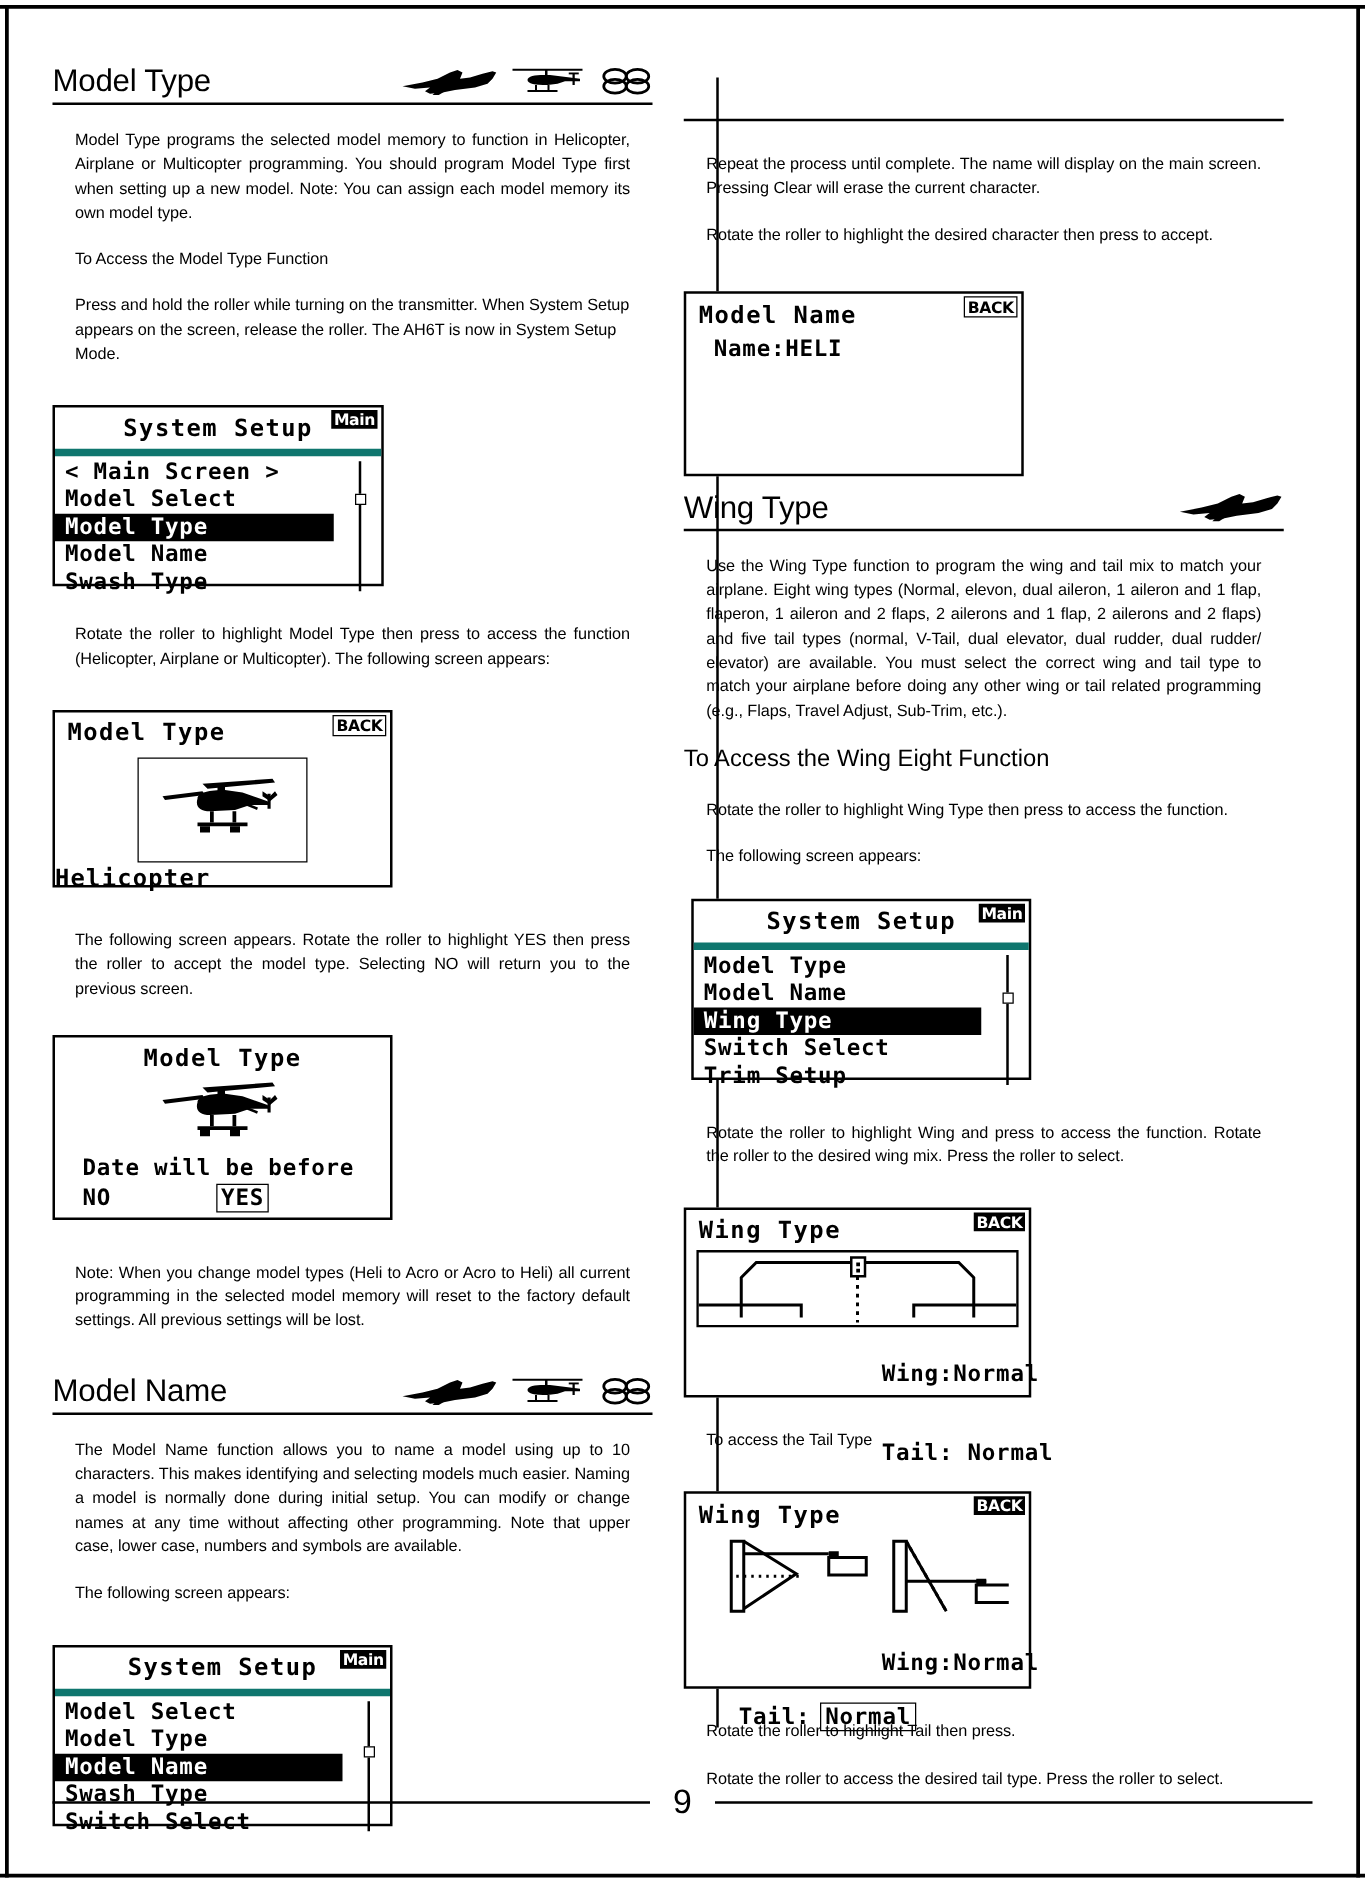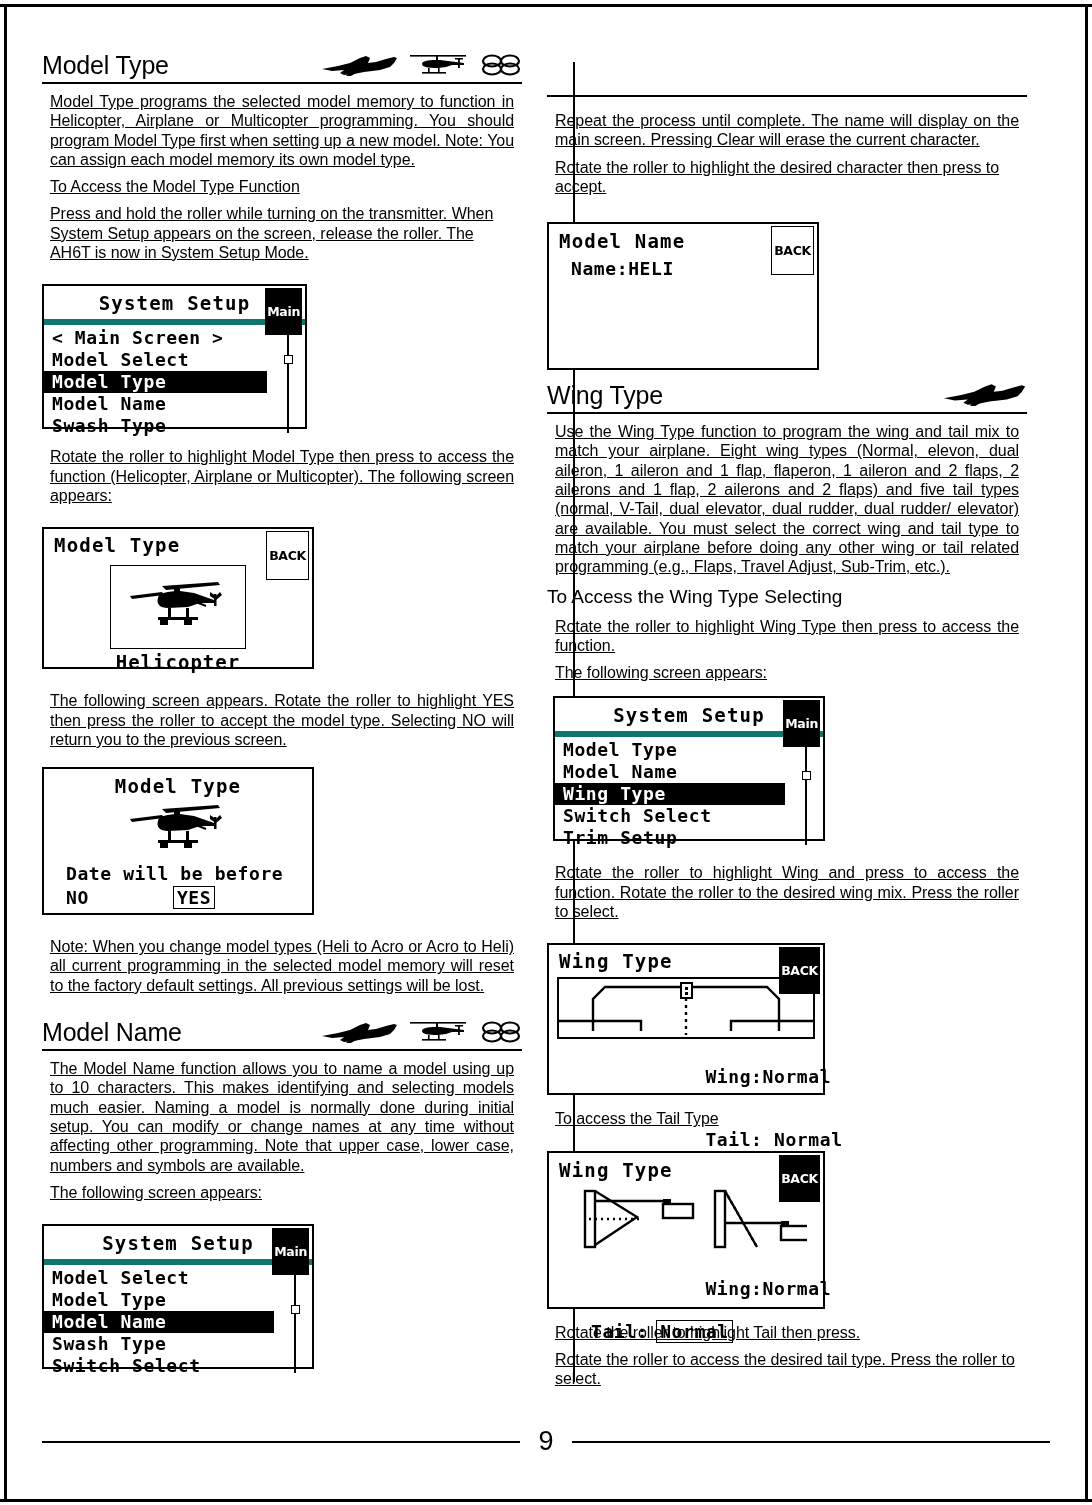--- a/index.html
+++ b/index.html
@@ -90,27 +90,26 @@
   .sec-icons {
     display: flex;
     align-items: flex-end;
     gap: 10px;
     padding-bottom: 3px;
   }
   .sec-icons svg { display:block; }
 
   
   p.body {
-    margin: 8px;
-    font-size: 16px;
+    margin: 18px;
+    font-size: 13px;
     line-height: 19.3px;
     text-align: justify;
     text-justify: inter-word;
     letter-spacing: -0.05px;
-    text-decoration: underline;
   }
   p.body.nojust { text-align: left; }
   .subhead {
     margin: 2px 0 0 0;
     font-size: 19px;
     line-height: 24px;
   }
   .spacer-6 { height: 6px; }
   .spacer-10 { height: 10px; }
   .spacer-14 { height: 14px; }
@@ -144,21 +143,21 @@
     left: 10px;
   }
   .tag {
     position: absolute;
     top: 2px;
     right: 3px;
     font-family: "DejaVu Sans", sans-serif;
     font-size: 12.5px;
     line-height: 15px;
     letter-spacing: -0.3px;
-    padding: 16px 2px;
+    padding: 0 2px;
     font-weight: bold;
   }
   .tag.inv { background: #000; color: #fff; }
   .tag.outline { border: 1.5px solid #000; background: #fff; color: #000; }
 
   .lcd-list {
     padding: 2px 0 0 0;
     position: relative;
   }
   .lcd-item {
@@ -186,21 +185,21 @@
     position: absolute;
     right: -4px;
     width: 9px;
     height: 9px;
     border: 1.5px solid #000;
     background: #fff;
     box-sizing: border-box;
   }
 
   .lcd-center-label {
-    text-align: center;
+    text-align: left;
     font-size: 19px;
     letter-spacing: 1px;
     font-weight: bold;
   }
   .lcd-kv {
     font-size: 18px;
     letter-spacing: 0.6px;
     font-weight: bold;
     white-space: pre;
   }
@@ -476,21 +475,21 @@
             <svg width="86" height="26" viewBox="0 0 78 24">
               <path fill="#000" d="M2 16 L18 13 L30 10 L40 5 L46 3 L50 5 L48 10 L56 9 L66 6 L74 4 L77 5 L74 10 L70 14 L60 17 L44 19 L34 21 L24 22 L20 20 L24 17 L12 18 Z"></path>
               <path fill="#000" d="M30 19 L26 23 L31 23 L36 20 Z"></path>
             </svg>
           </span>
         </div>
       </div>
 
       <p class="body">Use the Wing Type function to program the wing and tail mix to match your airplane. Eight wing types (Normal, elevon, dual aileron, 1 aileron and 1 flap, flaperon, 1 aileron and 2 flaps, 2 ailerons and 1 flap, 2 ailerons and 2 flaps) and five tail types (normal, V-Tail, dual elevator, dual rudder, dual rudder/ elevator) are available. You must select the correct wing and tail type to match your airplane before doing any other wing or tail related programming (e.g., Flaps, Travel Adjust, Sub-Trim, etc.).</p>
 
-      <p class="subhead">To Access the Wing Type Selecting</p>
+      <p class="subhead">To Access the Wing Eight Function</p>
 
       <p class="body">Rotate the roller to highlight Wing Type then press to access the function.</p>
       <p class="body nojust">The following screen appears:</p>
 
       <div class="spacer-6"></div>
 
       <div class="lcd" style="width:272px;height:145px;margin-left:6px;">
         <div class="lcd-title-row">
           <span class="lcd-title">System Setup</span>
           <span class="tag inv">Main</span>

